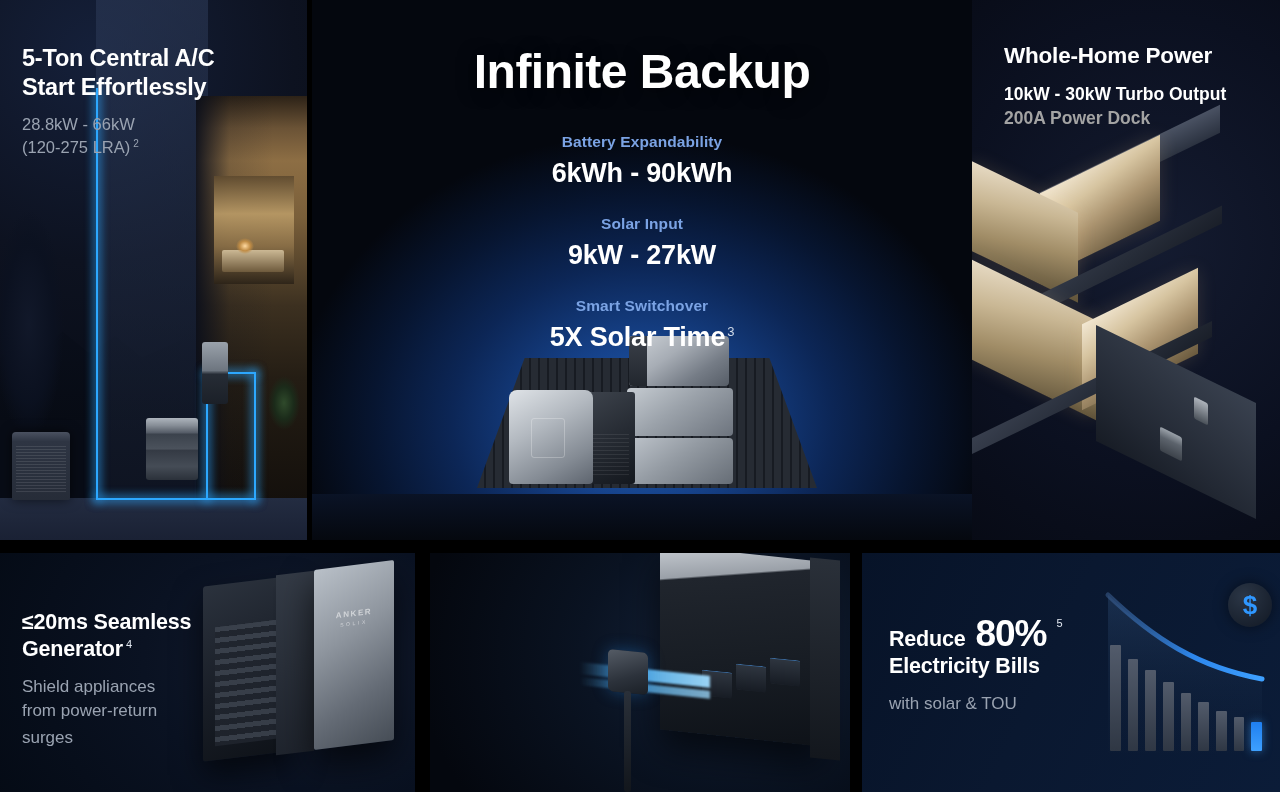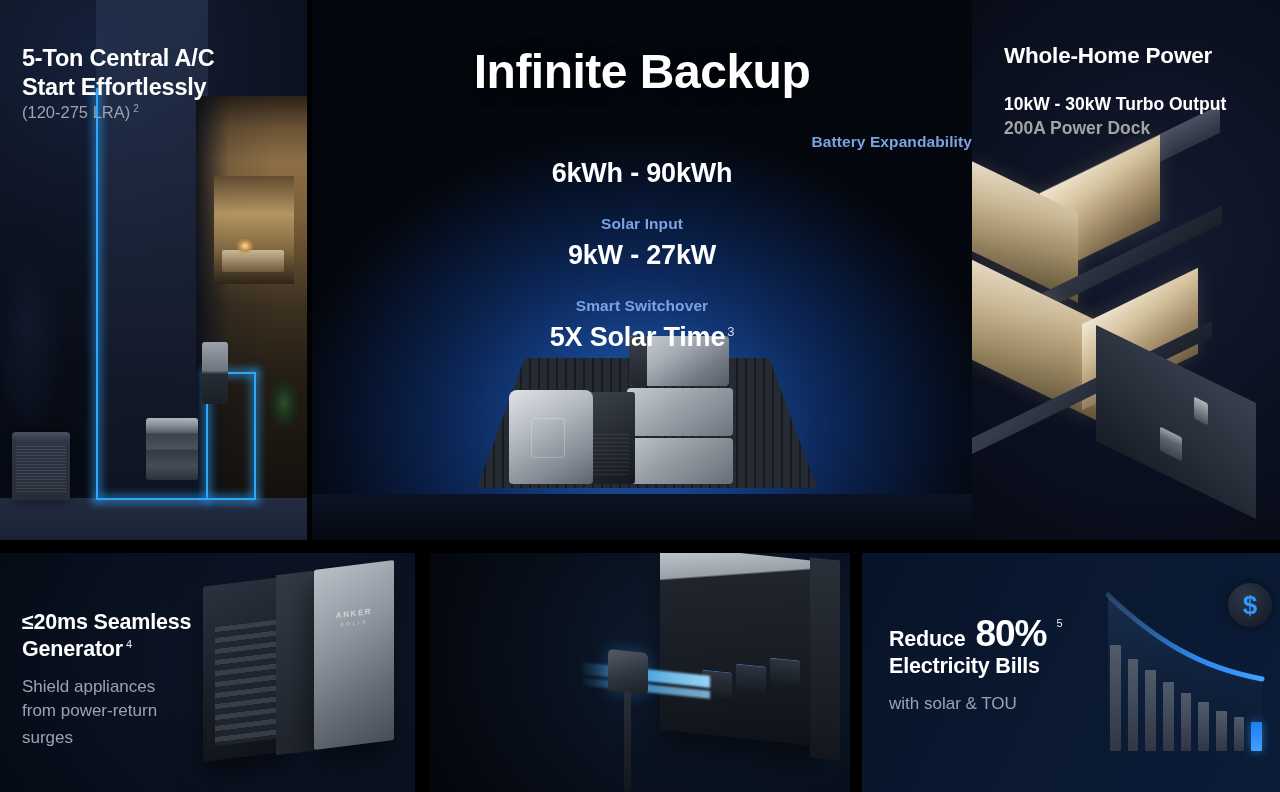--- a/index.html
+++ b/index.html
@@ -108,21 +108,21 @@
     background:linear-gradient(180deg,#0a1326 0%, #05080f 100%);
   }
   .hero-text { position:absolute; left:0; top:0; width:660px; text-align:center; z-index:4; }
   .hero-title {
     margin-top:44px; font-size:48px; font-weight:700; color:#fff;
     letter-spacing:-0.5px; text-shadow:0 2px 18px rgba(0,0,0,.6);
   }
   .spec-label { margin-top:26px; font-size:15.5px; font-weight:700; color:#7ba3e4; letter-spacing:.1px; }
   .spec-value { margin-top:7px; font-size:27px; font-weight:700; color:#fff; letter-spacing:-0.2px; }
   .spec-value sup { font-size:13px; font-weight:500; vertical-align:super; margin-left:2px; color:#cfd9e8; }
-  .sp-1 .spec-label { margin-top:34px;text-align:right; }
+  .sp-1 .spec-label { margin-top:34px; }
 
   
   #panel-hero .product { position:absolute; left:155px; top:330px; width:360px; height:180px; z-index:3; }
   #panel-hero .solar-base {
     position:absolute; left:10px; top:28px; width:340px; height:130px;
     background:repeating-linear-gradient(90deg,#262b33 0 7px,#171b22 7px 9px);
     clip-path:polygon(14% 0%, 86% 0%, 100% 100%, 0% 100%);
     box-shadow:0 8px 26px rgba(0,0,0,.7);
   }
   #panel-hero .bat-a { position:absolute; left:162px; top:6px; width:100px; height:50px;
@@ -244,20 +244,21 @@
     <div class="glow-line gl-v2"></div>
     <div class="glow-line gl-v3"></div>
 
     <div class="condenser"></div>
     <div class="battery-stack"></div>
     <div class="inverter"></div>
 
     <div style="position:absolute;left:22px;top:44px;width:270px;z-index:6;">
       <div style="font-size:23.5px;font-weight:700;color:#fff;line-height:1.22;letter-spacing:-0.2px;">5-Ton Central A/C</div>
       <div style="font-size:23.5px;font-weight:700;color:#fff;line-height:1.22;letter-spacing:-0.2px;">Start Effortlessly</div>
+      <div style="margin-top:12px;font-size:16.5px;color:#9aa3b1;line-height:1.38;">28.8kW - 66kW</div>
       <div style="font-size:16.5px;color:#9aa3b1;line-height:1.38;">
         <span>(120-275 LRA)</span><sup style="font-size:10px;margin-left:3px;">2</sup>
       </div>
     </div>
   </div>
 
   <div class="panel" id="panel-hero">
     <div class="hero-glow"></div>
     <div class="hero-floor"></div>
 
@@ -310,21 +311,21 @@
       <div class="room warm2" style="left:104px;top:146px;width:116px;height:86px;transform:skewY(-26deg);"></div>
       <div class="slab" style="left:-16px;top:232px;width:250px;height:16px;transform:skewY(-26deg);"></div>
 
       <div class="darkwall" style="left:118px;top:214px;width:160px;height:116px;transform:skewY(26deg);"></div>
       <div class="mini-inv" style="left:216px;top:250px;transform:skewY(26deg);"></div>
       <div class="mini-bat" style="left:182px;top:282px;transform:skewY(26deg);"></div>
     </div>
 
     <div style="position:absolute;left:32px;top:42px;width:275px;z-index:6;">
       <div style="font-size:22.5px;font-weight:700;color:#fff;line-height:1.2;letter-spacing:-0.2px;">Whole-Home Power</div>
-      <div style="margin-top:24px;font-size:17.5px;font-weight:700;color:#fff;line-height:1.35;">10kW - 30kW Turbo Output</div>
+      <div style="margin-top:14px;font-size:17.5px;font-weight:700;color:#fff;line-height:1.35;">10kW - 30kW Turbo Output</div>
       <div style="font-size:17.5px;font-weight:700;color:#a3a3a3;line-height:1.35;">200A Power Dock</div>
     </div>
   </div>
 
   <div class="bcard" id="card-switch">
     <div class="bg-grad"></div>
     <div class="panel-box"></div>
     <div class="panel-mid"></div>
     <div class="cover">
       <div class="brand">

